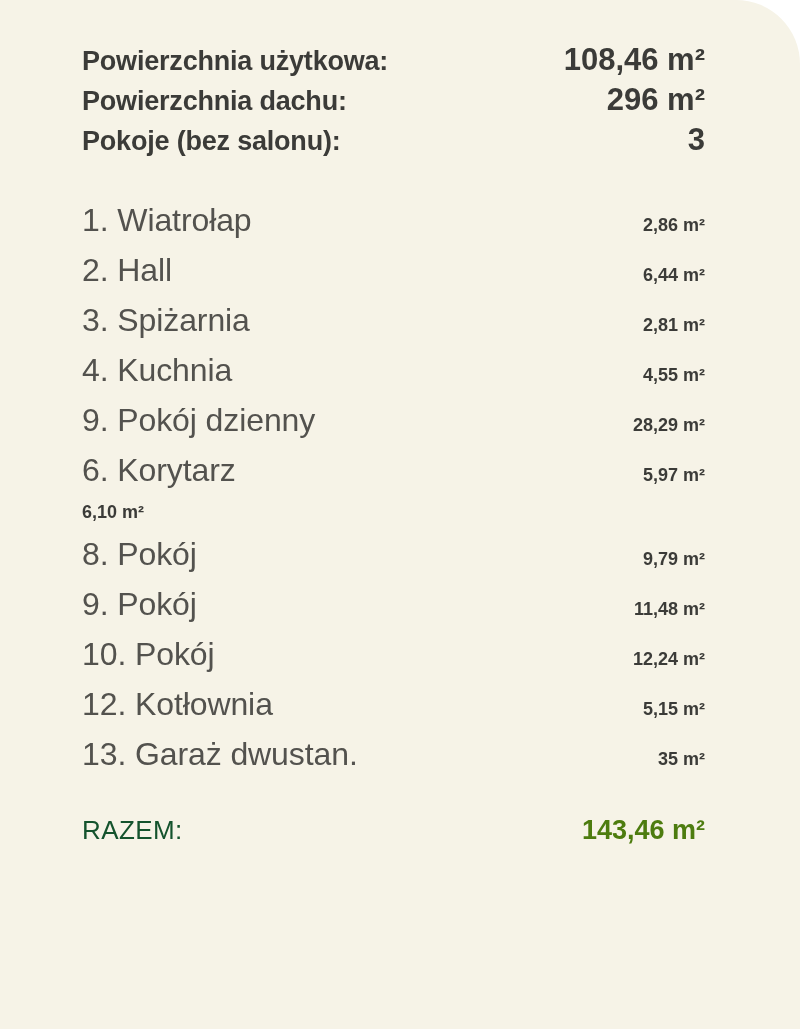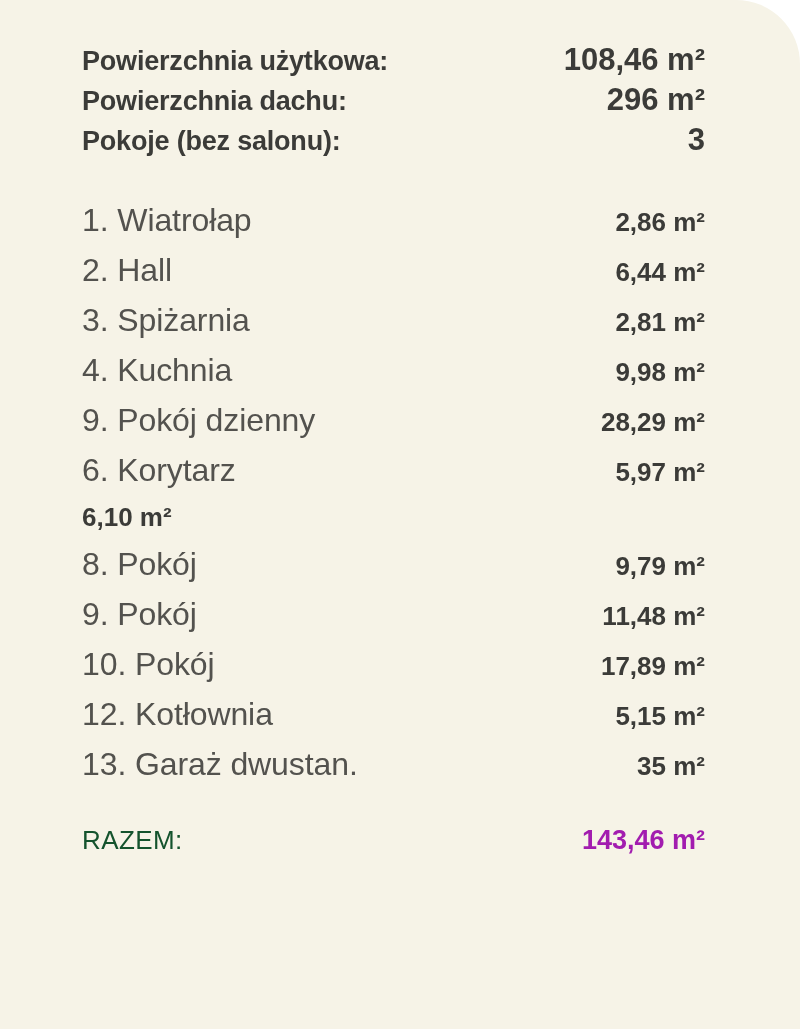--- a/index.html
+++ b/index.html
@@ -56,38 +56,38 @@
   .room-row {
     margin-bottom: 13px;
   }
   .room-label {
     font-size: 32px;
     font-weight: normal;
     color: #53524e;
     letter-spacing: -0.1px;
   }
   .room-value {
-    font-size: 26px;
+    font-size: 18px;
     font-weight: bold;
     color: #3b3b38;
     white-space: nowrap;
   }
   .total-block {
     margin-top: 42px;
   }
   .total-label {
     font-size: 26px;
     font-weight: normal;
     color: #14532d;
     letter-spacing: 0.4px;
   }
   .total-value {
     font-size: 27px;
     font-weight: bold;
-    color: #a21caf;
+    color: #4d7c0f;
     white-space: nowrap;
     margin-left: 48px;
   }
 </style>
 </head>
 <body>
 
 <div id="card">
 
   <div class="summary-block">
@@ -121,21 +121,21 @@
       <span class="room-value">6,44 m²</span>
     </div>
 
     <div class="room-row">
       <span class="room-label">3. Spiżarnia</span>
       <span class="room-value">2,81 m²</span>
     </div>
 
     <div class="room-row">
       <span class="room-label">4. Kuchnia</span>
-      <span class="room-value">9,98 m²</span>
+      <span class="room-value">4,55 m²</span>
     </div>
 
     <div class="room-row">
       <span class="room-label">9. Pokój dzienny</span>
       <span class="room-value">28,29 m²</span>
     </div>
 
     <div class="room-row">
       <span class="room-label">6. Korytarz</span>
       <span class="room-value">5,97 m²</span>
@@ -150,21 +150,21 @@
       <span class="room-value">9,79 m²</span>
     </div>
 
     <div class="room-row">
       <span class="room-label">9. Pokój</span>
       <span class="room-value">11,48 m²</span>
     </div>
 
     <div class="room-row">
       <span class="room-label">10. Pokój</span>
-      <span class="room-value">17,89 m²</span>
+      <span class="room-value">12,24 m²</span>
     </div>
 
 
     <div class="room-row">
       <span class="room-label">12. Kotłownia</span>
       <span class="room-value">5,15 m²</span>
     </div>
 
     <div class="room-row">
       <span class="room-label">13. Garaż dwustan.</span>

